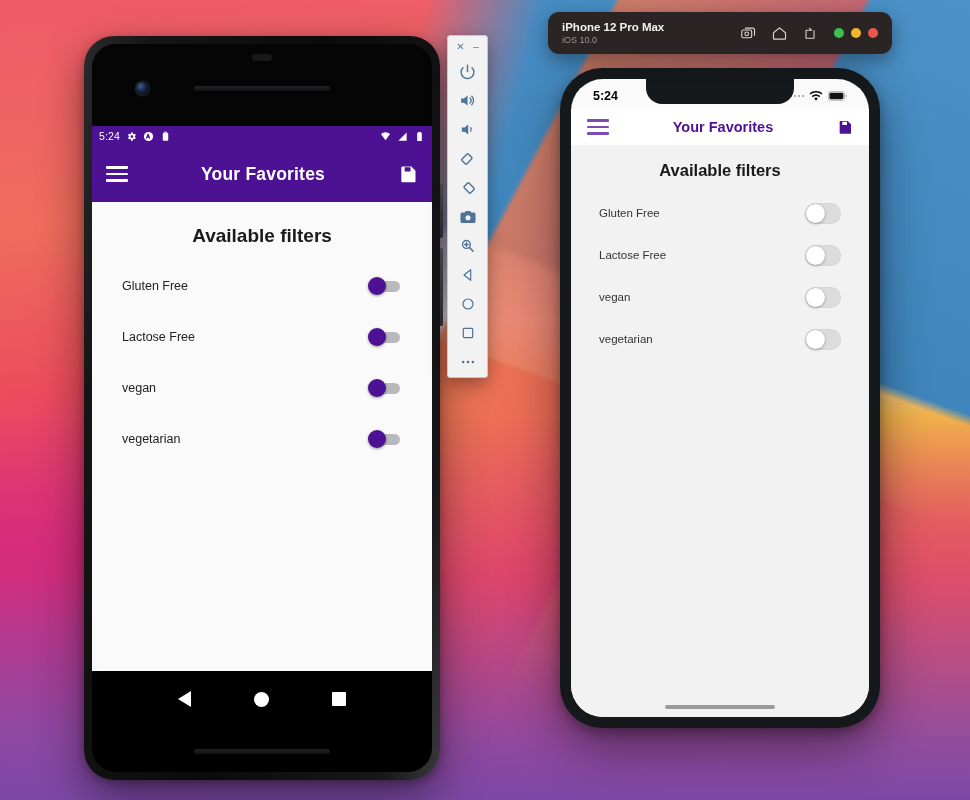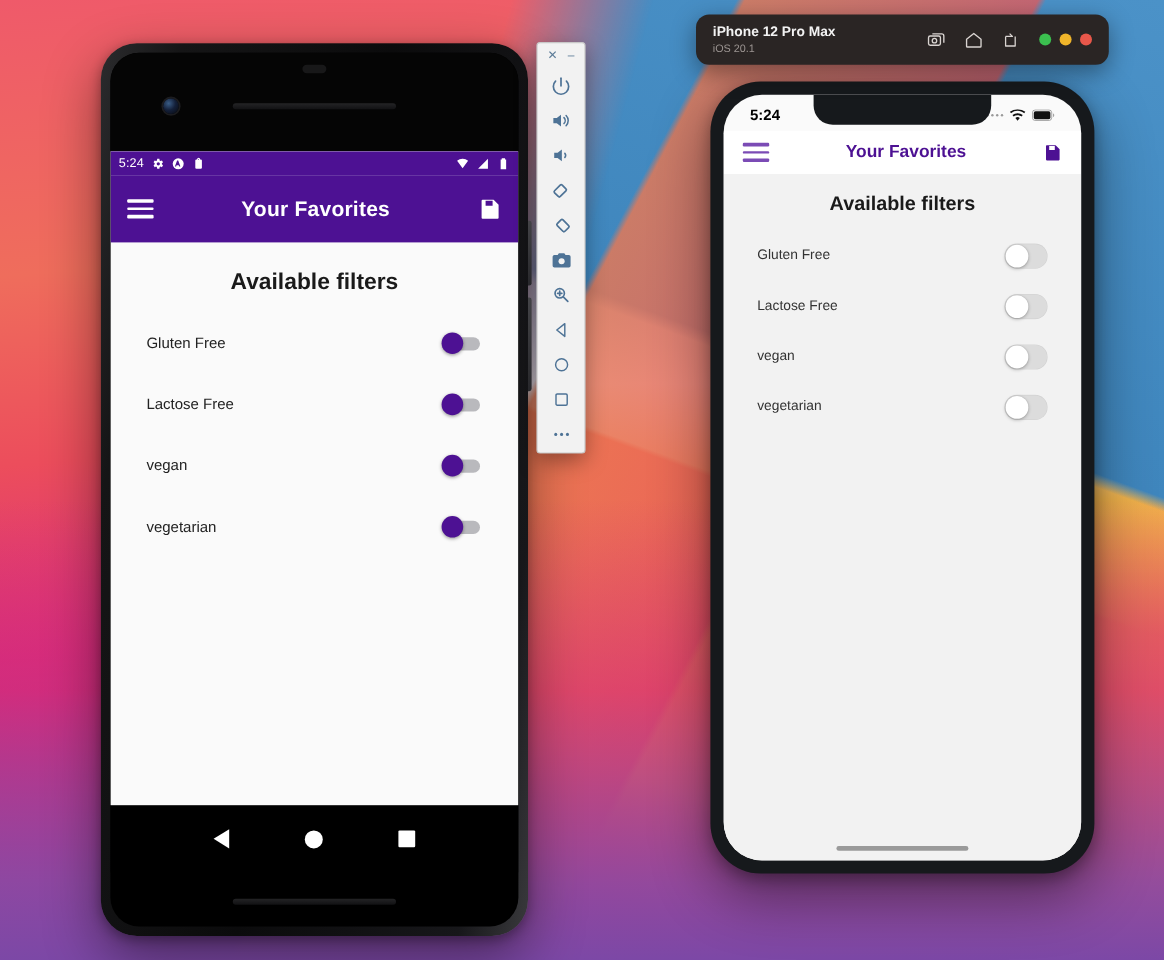--- a/index.html
+++ b/index.html
@@ -170,21 +170,21 @@
     justify-content: space-around; padding: 0 4px;
   }
   #emu-winbtns span { font-size: 10px; color: #5a7a96; cursor: pointer; line-height: 1; }
   .emu-btn {
     width: 41px; height: 29px; display: flex; align-items: center;
     justify-content: center; cursor: pointer; color: #4e7396;
   }
   .emu-btn svg { display: block; }
 
   
-  #ios-window { position: absolute; left: 580px; top: 12px; width: 308px; }
+  #ios-window { position: absolute; left: 548px; top: 12px; width: 308px; }
   #ios-titlebar {
     width: 344px; height: 42px; border-radius: 11px;
     background: #2a2524;
     display: flex; align-items: center; padding: 0 14px;
     box-shadow: 0 6px 20px rgba(0,0,0,.4);
     position: relative; z-index: 5;
   }
   #ios-titlebar .tb-text { line-height: 1.15; }
   #ios-titlebar .tb-name { color: #f2f2f2; font-size: 11.5px; font-weight: bold; }
   #ios-titlebar .tb-sub { color: #9b9491; font-size: 9px; margin-top: 1px; }
@@ -431,21 +431,21 @@
           <circle cx="18.5" cy="12" r="1.7"></circle>
         </svg>
     </div>
   </div>
 
   <div id="ios-window">
 
     <div id="ios-titlebar">
       <div class="tb-text">
         <div class="tb-name">iPhone 12 Pro Max</div>
-        <div class="tb-sub">iOS 20.1</div>
+        <div class="tb-sub">iOS 10.0</div>
       </div>
       <span class="tb-spacer"></span>
       <div class="tb-icons">
         <svg class="ic" width="17" height="17" viewBox="0 0 24 24" fill="none" stroke="#d9d4d1" stroke-width="1.6">
             <rect x="2.5" y="7" width="14" height="11" rx="2"></rect>
             <path d="M7 4.5h11a2.5 2.5 0 012.5 2.5v8"></path>
             <circle cx="9.5" cy="12.5" r="2.6"></circle>
           </svg>
         <svg class="ic" width="17" height="17" viewBox="0 0 24 24" fill="none" stroke="#d9d4d1" stroke-width="1.6" stroke-linejoin="round">
             <path d="M3.5 11L12 4l8.5 7v8a1 1 0 01-1 1h-15a1 1 0 01-1-1v-8z"></path>

